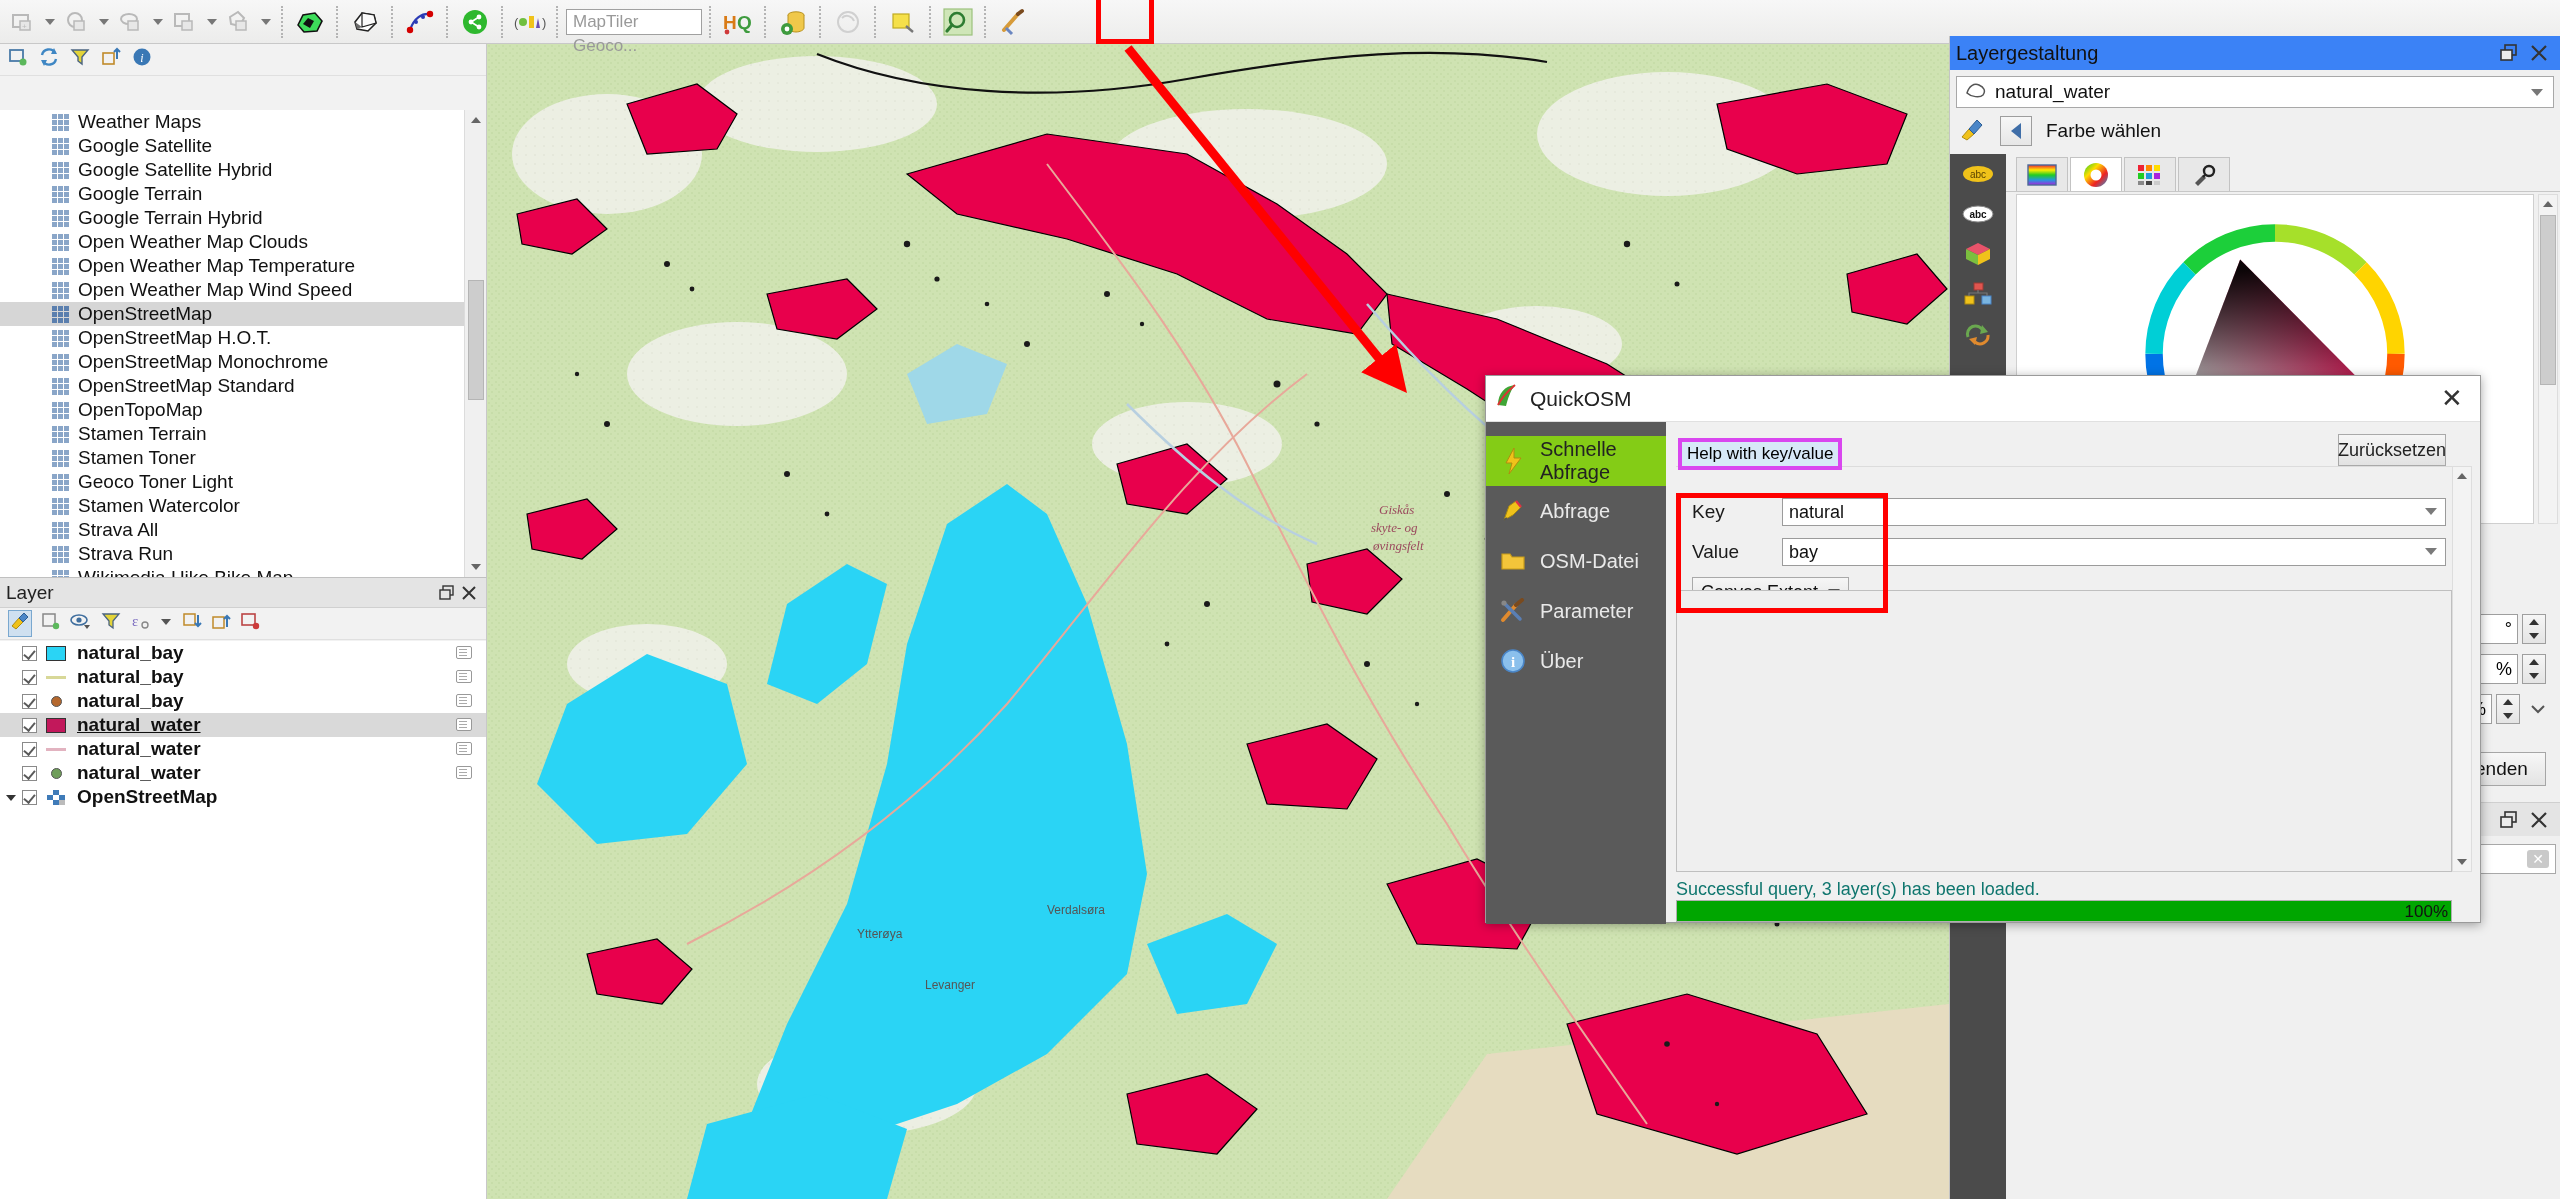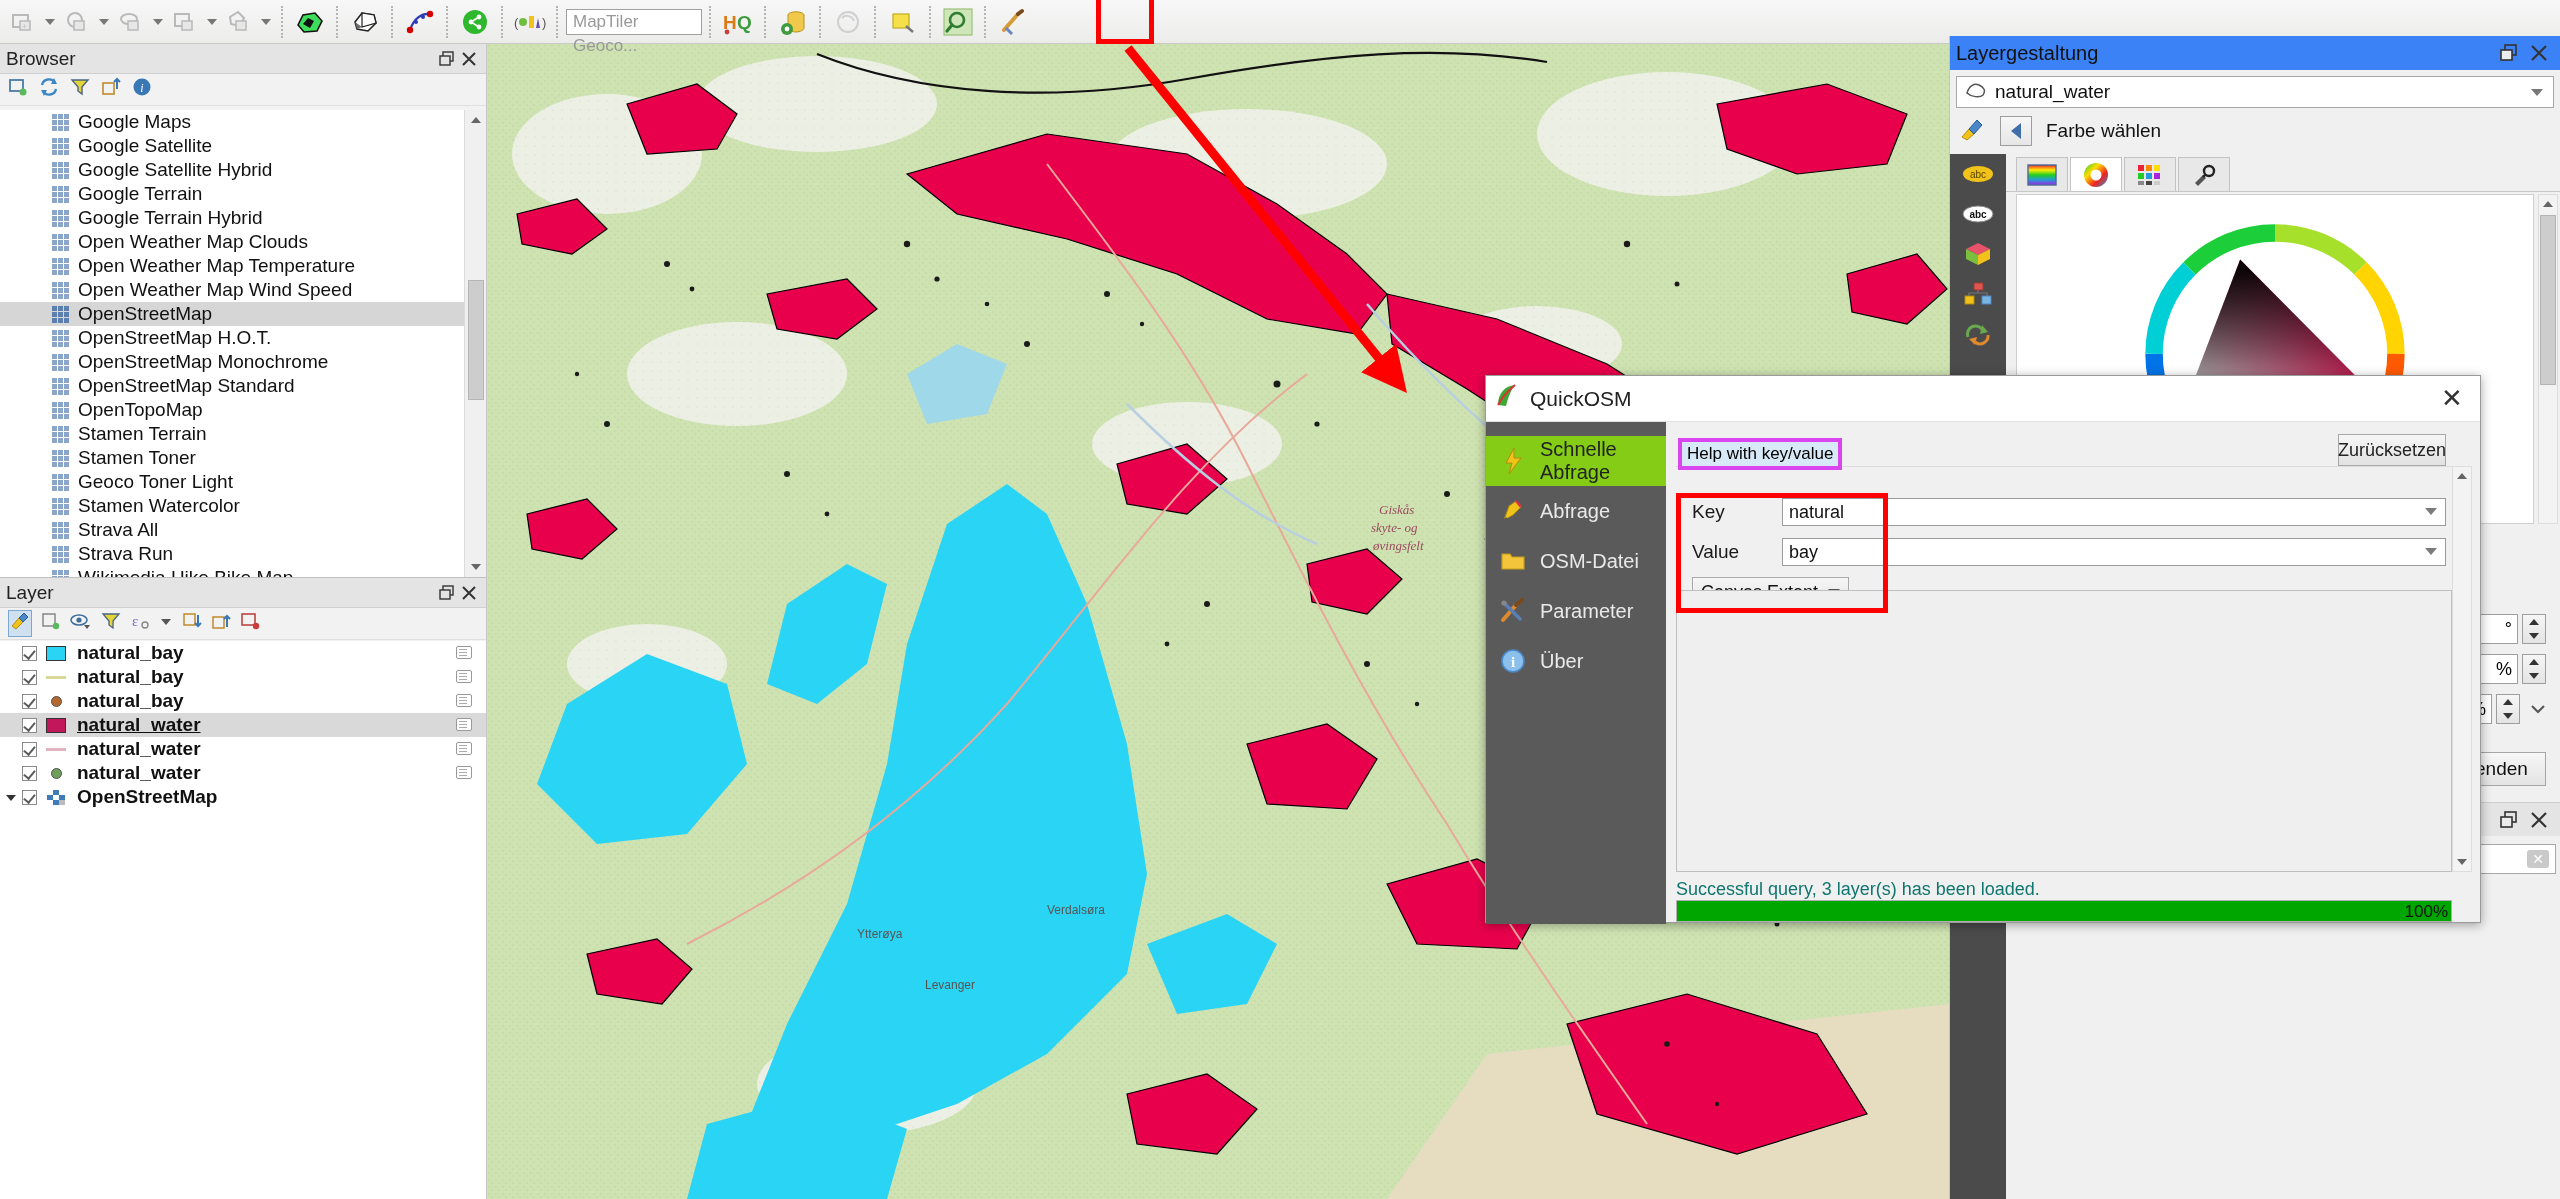--- a/index.html
+++ b/index.html
@@ -548,35 +548,20 @@
   <svg id="annot-arrow">
     <defs>
       <marker id="arrowhead" markerWidth="5" markerHeight="5" refX="2" refY="2.5" orient="auto">
         <polygon points="0,0 5,2.5 0,5" fill="#ff0000"></polygon>
       </marker>
     </defs>
     <line x1="1128" y1="48" x2="1390" y2="372" stroke="#ff0000" stroke-width="9" marker-end="url(#arrowhead)"></line>
   </svg>
 
   <div id="browser-panel">
-    <div class="panel-title">
-      <span>Browser</span>
-      <span class="spacer"></span>
-      <span class="panel-btn">
-        <svg width="16" height="16" viewBox="0 0 16 16">
-            <rect x="4" y="1" width="10" height="9" fill="none" stroke="#333" stroke-width="1.4"></rect>
-            <rect x="1" y="5" width="10" height="9" fill="#e4e4e4" stroke="#333" stroke-width="1.4"></rect>
-          </svg>
-      </span>
-      <span class="panel-btn">
-        <svg width="16" height="16" viewBox="0 0 16 16">
-            <path d="M2 2 L14 14 M14 2 L2 14" stroke="#333" stroke-width="2"></path>
-          </svg>
-      </span>
-    </div>
     <div id="browser-toolbar">
       <span>
         <svg width="20" height="20" viewBox="0 0 20 20">
             <rect x="2" y="3" width="13" height="11" fill="none" stroke="#4a7ba8" stroke-width="1.8"></rect>
             <circle cx="15" cy="15" r="3.5" fill="#5cb85c"></circle>
           </svg>
       </span>
       <span>
         <svg width="20" height="20" viewBox="0 0 20 20">
             <path d="M3 8 A7 7 0 0 1 16 6" fill="none" stroke="#3f87c4" stroke-width="2.4"></path>
@@ -610,21 +595,21 @@
               <span></span>
               <span></span>
               <span></span>
               <span></span>
               <span></span>
               <span></span>
               <span></span>
               <span></span>
               <span></span>
             </span>
-            <span>Google Maps</span>
+            <span>Weather Maps</span>
           </div>
           <div class="tree-row">
             <span class="xyz-icon">
               <span></span>
               <span></span>
               <span></span>
               <span></span>
               <span></span>
               <span></span>
               <span></span>

